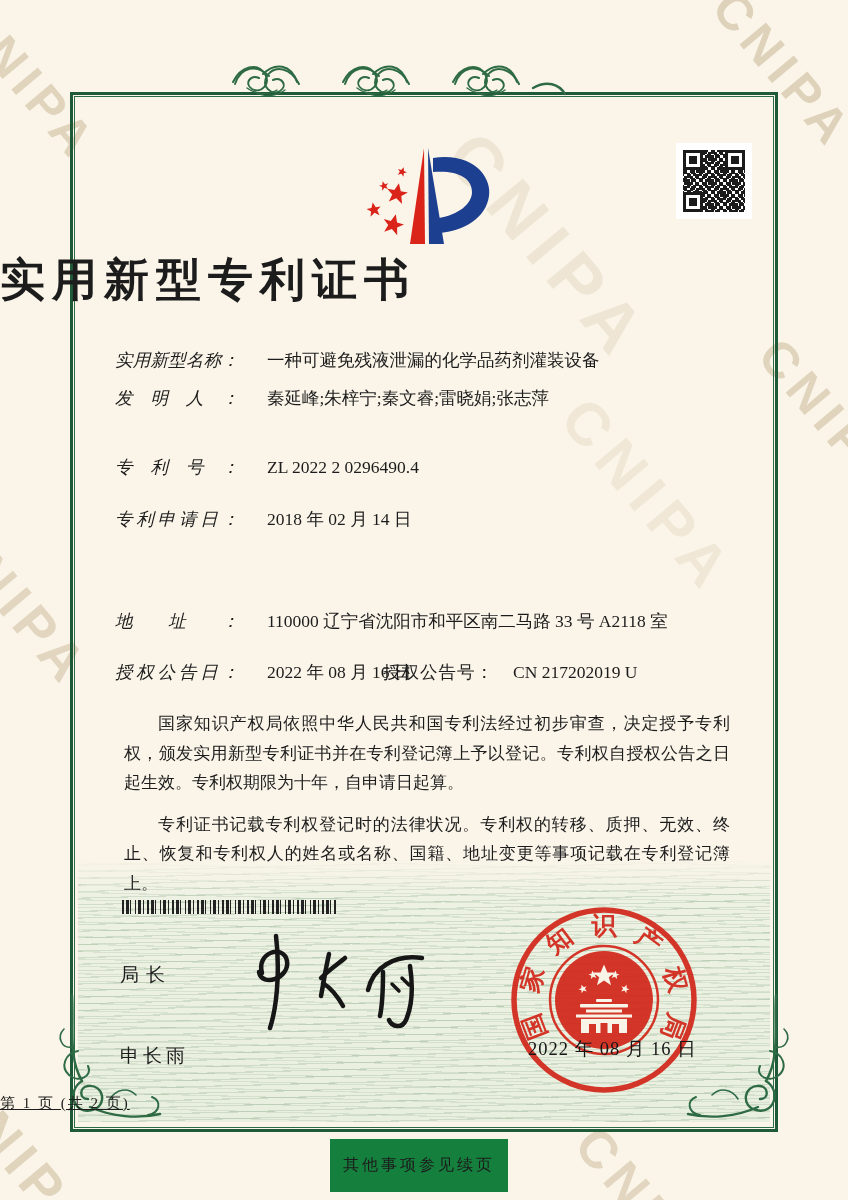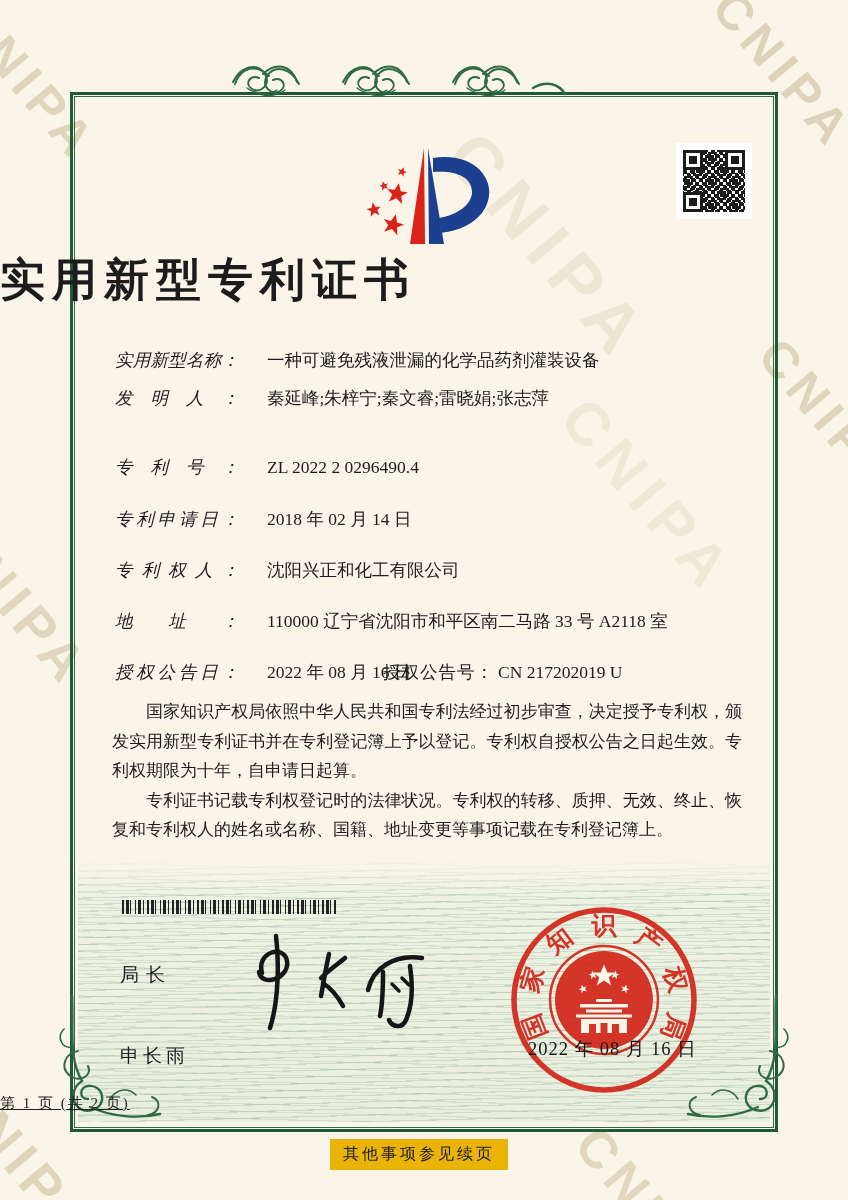--- a/index.html
+++ b/index.html
@@ -51,47 +51,47 @@
          font-size:45px;font-weight:bold;letter-spacing:7px;}
 
   
   .row{position:absolute;left:115px;width:632px;font-size:17.5px;white-space:nowrap;}
   .f-label{display:inline-block;width:124px;text-align:justify;text-align-last:justify;font-style:italic;}
   .f-value{margin-left:28px;}
   .r1{top:348px}.r2{top:386px}.r3{top:455px}.r4{top:507px}
   .r5{top:558px}.r6{top:609px}.r7{top:660px}
   .pair2{position:absolute;left:268px;top:0;}
   .pair2 .f-label2{letter-spacing:1px;}
-  .pair2 .f-value{margin-left:4px;}
+  .pair2 .f-value{margin-left:19px;}
 
   
   .paras{position:absolute;left:112px;top:697px;width:630px;font-size:17px;
          line-height:29.5px;text-align:justify;}
-  .paras p{margin:0;text-indent:2em;}
+  .paras p{margin:12px;text-indent:2em;}
 
   
   .barcode{position:absolute;left:122px;top:900px;width:214px;height:14px;
     background:repeating-linear-gradient(90deg,
       #222 0 1.5px,rgba(0,0,0,0) 1.5px 3.5px,
       #222 3.5px 6.5px,rgba(0,0,0,0) 6.5px 8px,
       #222 8px 9px,rgba(0,0,0,0) 9px 12.5px);}
   .director-label{position:absolute;left:120px;top:962px;font-size:19px;letter-spacing:7px;}
   .director-name{position:absolute;left:120px;top:999px;font-size:19px;letter-spacing:4px;margin-top:44px;}
   .signature{position:absolute;left:232px;top:928px;}
 
   
   .seal{position:absolute;left:506px;top:902px;}
   .seal-date{position:absolute;left:528px;top:1036px;font-size:18.5px;color:#161616;
              letter-spacing:1px;white-space:nowrap;}
 
   
   .page-indicator{position:absolute;left:0;top:1094px;width:812px;text-align:left;
                   font-size:15px;letter-spacing:2px;text-decoration:underline;}
-  .cont-note{position:absolute;left:330px;top:1139px;background:#eab308;
-             padding:5px 13px;font-size:16px;letter-spacing:3px;}
+  .cont-note{position:absolute;left:330px;top:1139px;background:#15803d;
+             padding:16px 13px;font-size:16px;letter-spacing:3px;}
 
   .ornaments{position:absolute;left:0;top:0;pointer-events:none;}
 </style>
 </head>
 <body>
 
 <div class="page">
 
   <div class="wm wm1">CNIPA</div>
   <div class="wm wm2">CNIPA</div>
@@ -184,23 +184,20 @@
     <span class="f-label">实用新型名称：</span><span class="f-value">一种可避免残液泄漏的化学品药剂灌装设备</span>
   </div>
   <div class="row r2">
     <span class="f-label">发明人：</span><span class="f-value">秦延峰;朱梓宁;秦文睿;雷晓娟;张志萍</span>
   </div>
   <div class="row r3">
     <span class="f-label">专利号：</span><span class="f-value">ZL 2022 2 0296490.4</span>
   </div>
   <div class="row r4">
     <span class="f-label">专利申请日：</span><span class="f-value">2018 年 02 月 14 日</span>
-  </div>
-  <div class="row r5">
-    <span class="f-label">专利权人：</span><span class="f-value">沈阳兴正和化工有限公司</span>
   </div>
   <div class="row r6">
     <span class="f-label">地址：</span><span class="f-value">110000 辽宁省沈阳市和平区南二马路 33 号 A2118 室</span>
   </div>
   <div class="row r7">
     <span class="f-label">授权公告日：</span><span class="f-value">2022 年 08 月 16 日</span>
     <span class="pair2">
       <span class="f-label2">授权公告号：</span><span class="f-value">CN 217202019 U</span>
     </span>
   </div>

